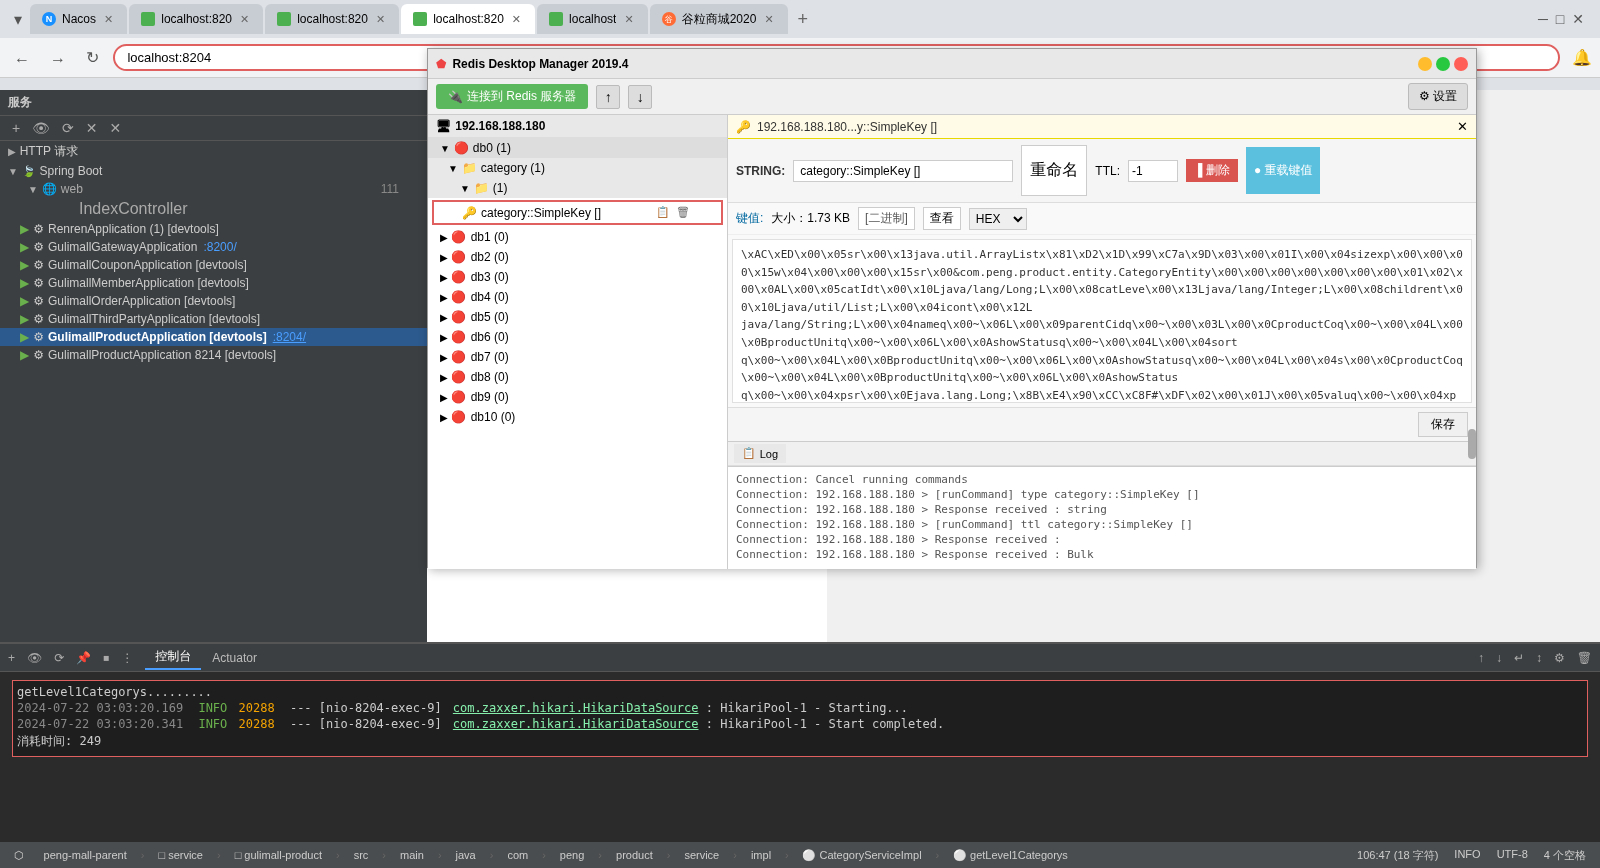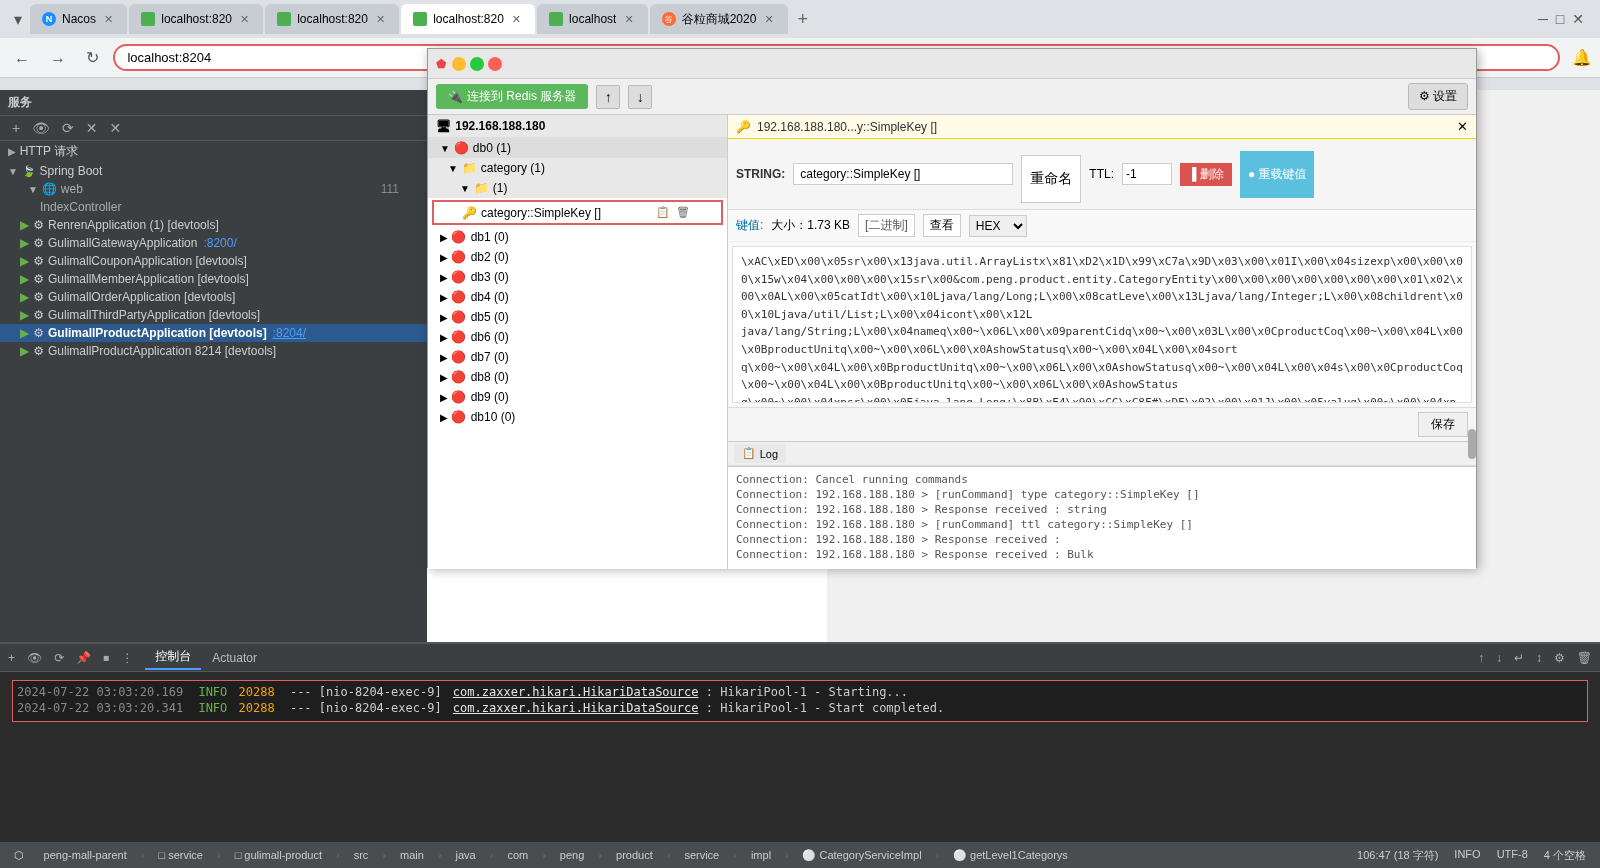--- a/index.html
+++ b/index.html
@@ -51,21 +51,21 @@
     .folder-icon { color: #f4a300; margin-right: 4px; }
     .key-icon { color: #f4a300; margin-right: 4px; }
     .tree-copy-btn, .tree-del-btn { margin-left: auto; background: none; border: none; cursor: pointer; font-size: 11px; color: #666; padding: 1px 3px; }
 
     
     .detail-header { background: #fffbe6; border-bottom: 1px solid #e8d800; padding: 4px 8px; display: flex; align-items: center; gap: 8px; font-size: 12px; }
     .detail-close-btn { margin-left: auto; background: none; border: none; cursor: pointer; font-size: 14px; }
     .detail-toolbar { display: flex; align-items: center; gap: 8px; padding: 6px 8px; background: #f5f5f5; border-bottom: 1px solid #ddd; }
     .detail-type-label { font-weight: bold; font-size: 12px; color: #333; }
     .detail-key-input { border: 1px solid #ccc; padding: 3px 6px; font-size: 12px; width: 220px; }
-    .rename-btn { background: #fff; border: 1px solid #ccc; padding: 14px 8px; font-size: 14px; cursor: pointer; margin-top: 10px; }
+    .rename-btn { background: #fff; border: 1px solid #ccc; padding: 14px 8px; font-size: 16px; cursor: pointer; }
     .ttl-label { font-size: 12px; }
     .ttl-input { border: 1px solid #ccc; padding: 3px; font-size: 12px; width: 50px; }
     .delete-btn { background: #d9534f; color: #fff; border: none; padding: 3px 8px; font-size: 12px; cursor: pointer; }
     .reload-btn { background: #5bc0de; color: #fff; border: none; padding: 15px 8px; font-size: 12px; cursor: pointer; }
     .detail-info { display: flex; align-items: center; gap: 8px; padding: 4px 8px; font-size: 12px; border-bottom: 1px solid #eee; }
     .size-label { color: #0369a1; }
     .binary-btn { background: #fff; border: 1px solid #ccc; padding: 2px 6px; font-size: 12px; cursor: pointer; color: #555; }
     .view-btn { background: #fff; border: 1px solid #ccc; padding: 2px 6px; font-size: 12px; cursor: pointer; }
     .hex-select { border: 1px solid #ccc; padding: 2px; font-size: 12px; }
     .detail-content { flex: 1; padding: 6px 8px; overflow-y: auto; font-size: 11px; font-family: monospace; color: #333; line-height: 1.5; word-break: break-all; background: #fff; border: 1px solid #e0e0e0; margin: 4px; }
@@ -93,21 +93,21 @@
     .console-area { position: absolute; left: 0; bottom: 26px; width: 1600px; height: 200px; background: #2b2b2b; border-top: 2px solid #555; z-index: 50; }
     .console-toolbar { display: flex; align-items: center; background: #3c3f41; height: 28px; border-bottom: 1px solid #555; padding: 0 4px; gap: 4px; }
     .console-btn { background: none; border: none; color: #aaa; cursor: pointer; font-size: 12px; padding: 2px 4px; }
     .console-tabs { display: flex; align-items: flex-end; margin-left: 4px; gap: 1px; }
     .console-tab { padding: 3px 10px; font-size: 12px; cursor: pointer; color: #bbb; border-bottom: 2px solid transparent; }
     .console-tab.active { color: #fff; border-bottom-color: #4a9eff; }
     .console-content { flex: 1; color: #ccc; font-size: 12px; font-family: monospace; padding: 4px 8px; overflow-y: auto; height: calc(200px - 28px); }
     .log-line { margin-bottom: 2px; }
     .log-info { color: #6ab04c; }
     .log-timestamp { color: #888; }
-    .log-class { color: #e5e5e5; text-decoration: underline; cursor: pointer; }
+    .log-class { color: #86efac; text-decoration: underline; cursor: pointer; }
     .log-msg { color: #ccc; }
     .log-time-consume { color: #888; }
     .console-log-box { background: #1e1e1e; margin: 4px; padding: 4px; border: 1px solid #e06060; }
 
     
     .status-bar { position: absolute; bottom: 0; left: 0; width: 1600px; height: 26px; background: #4a4d4f; display: flex; align-items: center; padding: 0 8px; font-size: 11px; color: #ccc; gap: 8px; }
     .status-item { padding: 0 6px; cursor: pointer; }
     .status-sep { color: #666; }
     .status-right { margin-left: auto; display: flex; gap: 4px; }
 
@@ -209,21 +209,21 @@
       <span style="color:#ccc;">Spring Boot</span>
     </div>
 
     <div style="padding:2px 28px;display:flex;align-items:center;gap:4px;color:#aaa;font-size:12px;">
       <span style="font-size:10px;">▼</span>
       <span style="color:#aaa;">🌐</span>
       <span>web</span>
       <span style="margin-left:auto;color:#888;">111</span>
     </div>
 
-    <div style="padding:2px 40px;display:flex;align-items:center;gap:4px;color:#aaa;font-size:12px;">
+    <div style="padding:2px 40px;display:flex;align-items:center;gap:4px;color:#aaa;font-size:16px;margin-left:39px;">
       <span>IndexController</span>
     </div>
 
     <div class="service-item">
       <span class="running-icon">▶</span>
       <span>⚙</span>
       <span style="color:#ccc;">RenrenApplication (1) [devtools]</span>
     </div>
     <div class="service-item">
       <span class="running-icon">▶</span>
@@ -283,20 +283,21 @@
     <li class="category-item">旅行健康</li>
     <li class="category-item">还没逛够</li>
     <li class="category-item">顶部</li>
   </ul>
   <div style="padding:4px 12px;font-size:12px;color:#999;">X</div>
 </div>
 
 <div class="rdm-window">
   <div class="rdm-titlebar">
     <span style="color:#e44;margin-right:6px;">⬟</span>
+    <span class="rdm-title">Redis Desktop Manager 2019.4</span>
     <div class="rdm-controls">
       <button class="rdm-btn rdm-min"></button>
       <button class="rdm-btn rdm-max"></button>
       <button class="rdm-btn rdm-close"></button>
     </div>
   </div>
   <div class="rdm-toolbar">
     <button class="rdm-connect-btn">
       <span>🔌</span>
       <span>连接到 Redis 服务器</span>
@@ -475,37 +476,43 @@
       <button class="console-btn">↵</button>
       <button class="console-btn">↕</button>
       <button class="console-btn">⚙</button>
       <button class="console-btn">🗑</button>
     </div>
   </div>
   <div class="console-content">
 
     <div class="console-log-box">
       <div class="log-line">
+        <span style="color:#ccc;">getLevel1Categorys.........</span>
+      </div>
+      <div class="log-line">
         <span class="log-timestamp">2024-07-22 03:03:20.169</span>
         <span style="margin:0 4px;"> </span>
         <span class="log-info">INFO</span>
         <span style="color:#f4a300;margin:0 4px;"> 20288</span>
         <span style="color:#ccc;margin:0 4px;">--- [nio-8204-exec-9]</span>
         <span class="log-class"> com.zaxxer.hikari.HikariDataSource</span>
         <span class="log-msg">      : HikariPool-1 - Starting...</span>
       </div>
       <div class="log-line">
         <span class="log-timestamp">2024-07-22 03:03:20.341</span>
         <span style="margin:0 4px;"> </span>
         <span class="log-info">INFO</span>
         <span style="color:#f4a300;margin:0 4px;"> 20288</span>
         <span style="color:#ccc;margin:0 4px;">--- [nio-8204-exec-9]</span>
         <span class="log-class"> com.zaxxer.hikari.HikariDataSource</span>
         <span class="log-msg">      : HikariPool-1 - Start completed.</span>
       </div>
+      <div class="log-line">
+        <span class="log-time-consume" style="color:#ccc;">消耗时间: 249</span>
+      </div>
     </div>
   </div>
 </div>
 
 <div class="status-bar">
   <span class="status-item">⬡</span>
   <span class="status-item">peng-mall-parent</span>
   <span class="status-sep">›</span>
   <span class="status-item">□ service</span>
   <span class="status-sep">›</span>

